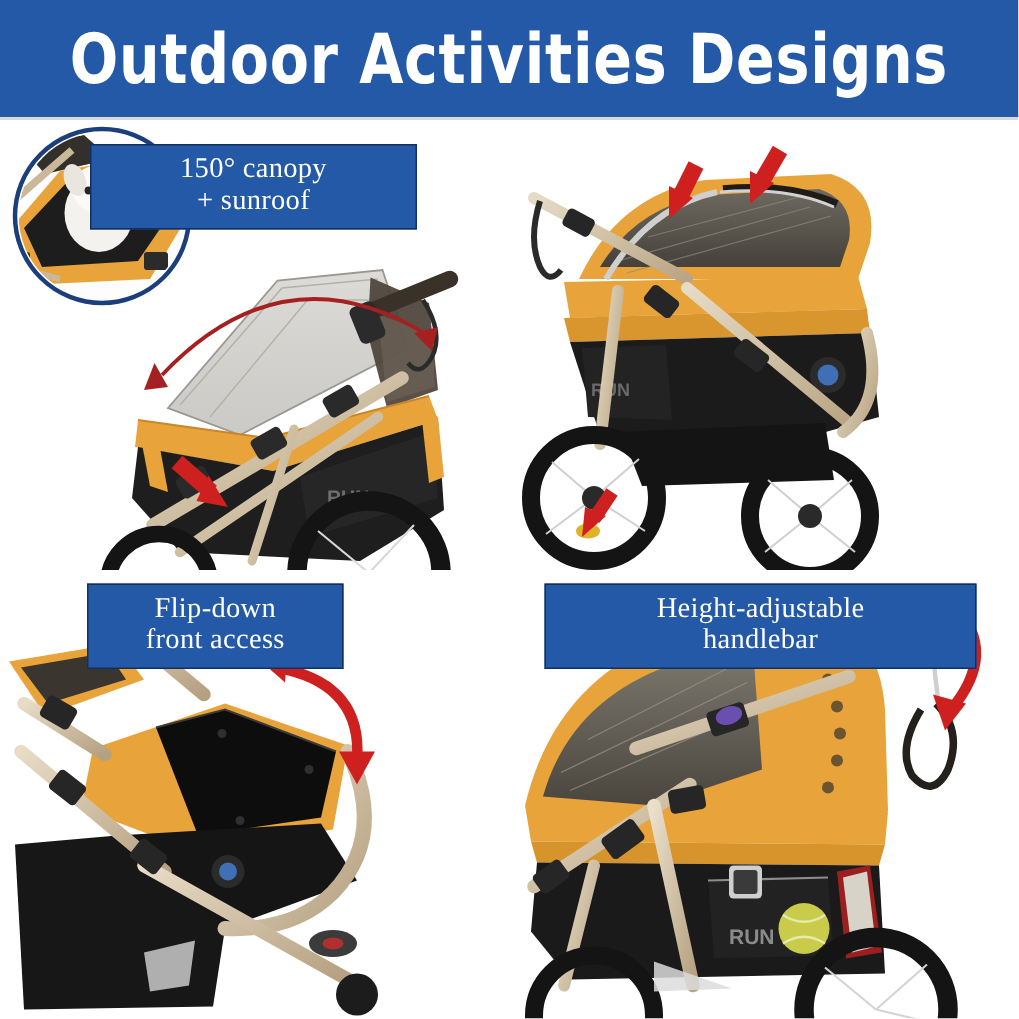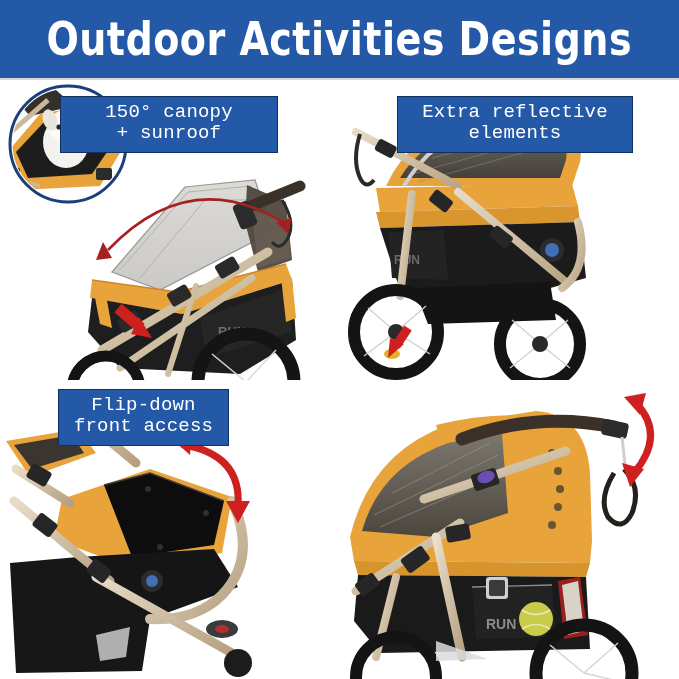--- a/index.html
+++ b/index.html
@@ -48,21 +48,21 @@
     position: absolute; z-index: 40;
     background: #2459a8;
     border: 1px solid #10305f;
     color: #fff;
     text-align: center;
     padding: 5px 10px 7px;
     line-height: 1.12;
     font-size: 19px;
     letter-spacing: 0.2px;
     white-space: pre-line;
-    font-family: Liberation Mono, monospace;
+    font-family: Liberation Serif, serif;
   }
   .chip.tl { left: 60px;  top: 14px; width: 218px; }
   .chip.tr { left: 57px;  top: 14px; width: 236px; }
   .chip.bl { left: 58px;  top: 8px;  width: 171px; }
   .chip.br { left: 23px;  top: 8px;  width: 288px; }
 
   
   .scene { position: absolute; inset: 0; overflow: hidden; }
   .art { position: absolute; }
 
@@ -283,22 +283,20 @@
             <path d="M180 18 L166 42" stroke="#cf2020" stroke-width="11" stroke-linecap="butt"></path>
             <path d="M160 54 L160 32 L176 40 Z" class="red"></path>
           </g>
           <g>
             <path d="M68 246 L56 264" stroke="#cf2020" stroke-width="9" stroke-linecap="butt"></path>
             <path d="M48 276 L50 256 L64 262 Z" class="red"></path>
           </g>
         </svg>
       </div>
 
-      <div class="chip tr">Extra reflective
-elements</div>
     </div>
 
     <div class="panel bl">
       <div class="scene">
         <svg class="art" style="left:0;top:0" width="339" height="298" viewBox="0 0 339 298">
           <defs>
             <linearGradient id="frameG3" x1="0" y1="0" x2="1" y2="1">
               <stop offset="0" stop-color="#e8dcc7"></stop>
               <stop offset="1" stop-color="#b5a080"></stop>
             </linearGradient>
@@ -451,16 +449,18 @@
           <path d="M96 260 L148 278 L96 280 Z" fill="#dcdcdc" opacity=".85"></path>
 
           <g>
             <path d="M296 22 Q326 54 294 92" stroke="#cf2020" stroke-width="7" fill="none" stroke-linecap="round"></path>
             <path d="M284 16 L306 12 L300 34 Z" class="red"></path>
             <path d="M290 106 L282 82 L304 88 Z" class="red"></path>
           </g>
         </svg>
       </div>
 
+      <div class="chip br">Height-adjustable
+handlebar</div>
     </div>
 
   </div>
 </div>
 
 </body></html>

